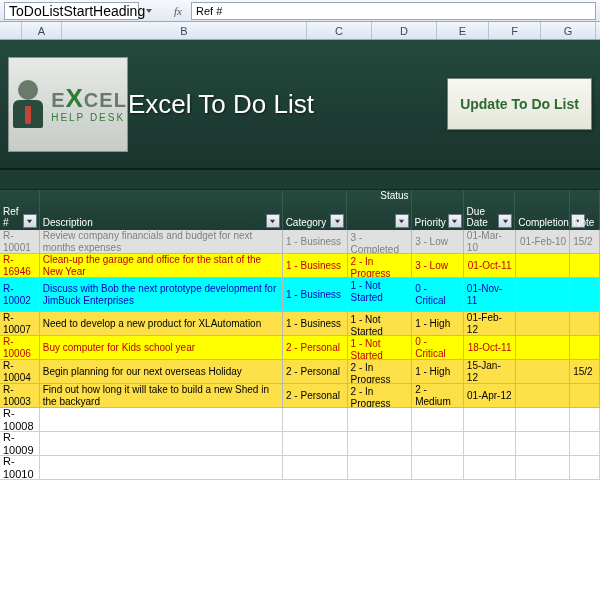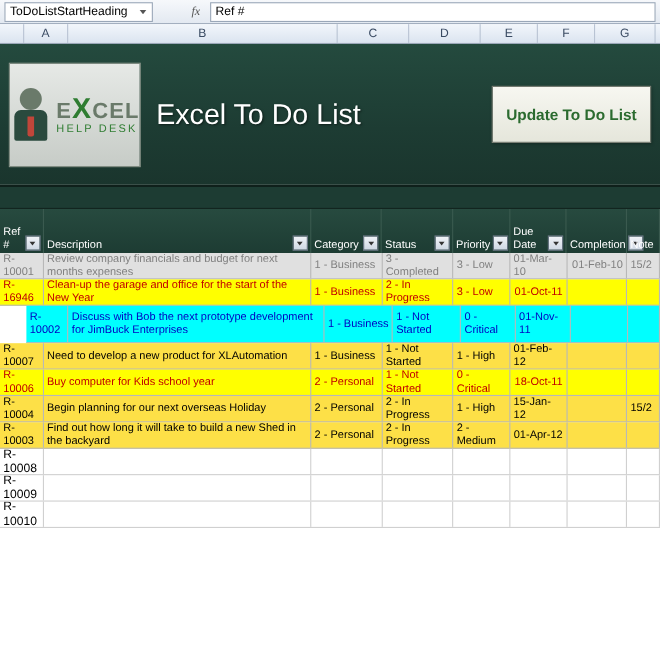--- a/index.html
+++ b/index.html
@@ -22,21 +22,21 @@
   }
   .name-box {
     width: 135px;
     height: 18px;
     background: #fff;
     border: 1px solid #9aa7b8;
     padding: 0 4px;
     display: flex;
     align-items: center;
     justify-content: space-between;
-    font-size: 11px;
+    font-size: 14px;
   }
   .name-box svg { flex-shrink: 0; }
   .fx-icon {
     width: 18px;
     text-align: center;
     font-style: italic;
     font-family: "Times New Roman", serif;
     color: #555;
     margin-left: 26px;
   }
@@ -66,21 +66,21 @@
     color: #3a4b63;
     font-size: 11px;
   }
   .grid-area { flex: 1; overflow: hidden; }
   .banner {
     height: 130px;
     background: linear-gradient(#244a3e, #1d3c33 60%, #1a352d);
     display: flex;
     align-items: center;
     padding: 10px 8px;
-    gap: 14px;
+    gap: 0;
     border-bottom: 2px solid #0f201b;
   }
   .logo {
     width: 120px;
     height: 95px;
     background: linear-gradient(#e6e9e6, #c7ccc7);
     border: 1px solid #8a948a;
     display: flex;
     flex-direction: column;
     align-items: center;
@@ -182,21 +182,21 @@
     flex-shrink: 0;
     margin-left: 2px;
   }
   .data-row {
     height: 24px;
     display: flex;
     font-size: 10px;
     border-bottom: 1px solid #b8b8b8;
     justify-content: flex-end;
   }
-  .data-row.tall { height: 34px; margin-left: 24px; }
+  .data-row.tall { height: 34px; }
   .dc {
     border-right: 1px solid #b8b8b8;
     padding: 2px 3px;
     overflow: hidden;
     display: flex;
     align-items: center;
     line-height: 1.15;
   }
   .dc.right { justify-content: flex-end; }
   .row-completed { background: #e0e0e0; color: #808080; }
@@ -205,21 +205,21 @@
   .row-normal { background: #fde047; color: #000; }
   .empty-row {
     height: 24px;
     display: flex;
     border-bottom: 1px solid #d0d0d0;
   }
   .empty-row .dc { border-right: 1px solid #d0d0d0; }
   .c-ref { width: 40px; }
   .c-desc { width: 245px; }
   .c-cat { width: 65px; }
-  .c-stat { width: 65px; }
+  .c-stat { width: 65px; flex-direction: column; }
   .c-pri { width: 52px; }
   .c-due { width: 52px; }
   .c-comp { width: 55px; }
   .c-note { width: 30px; }
 </style>
 </head>
 <body>
 
 <div class="formula-bar">
   <div class="name-box">

